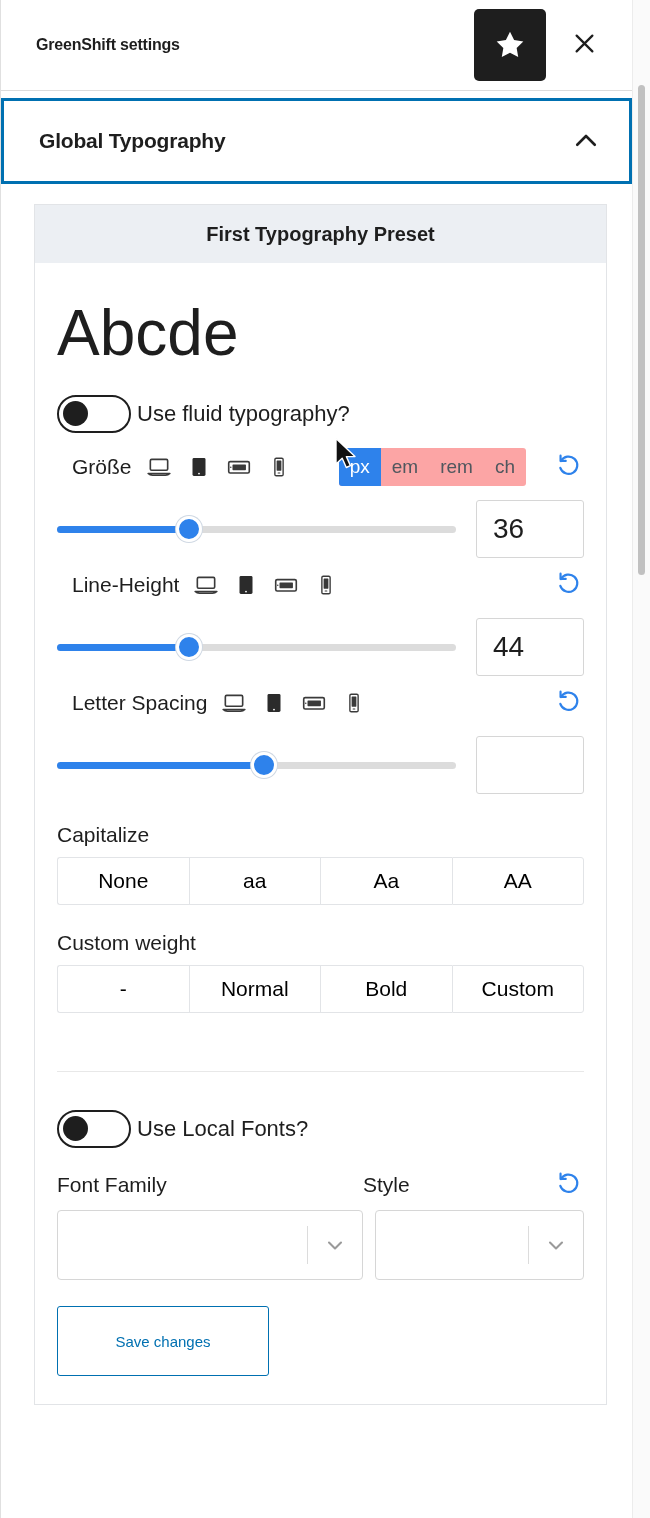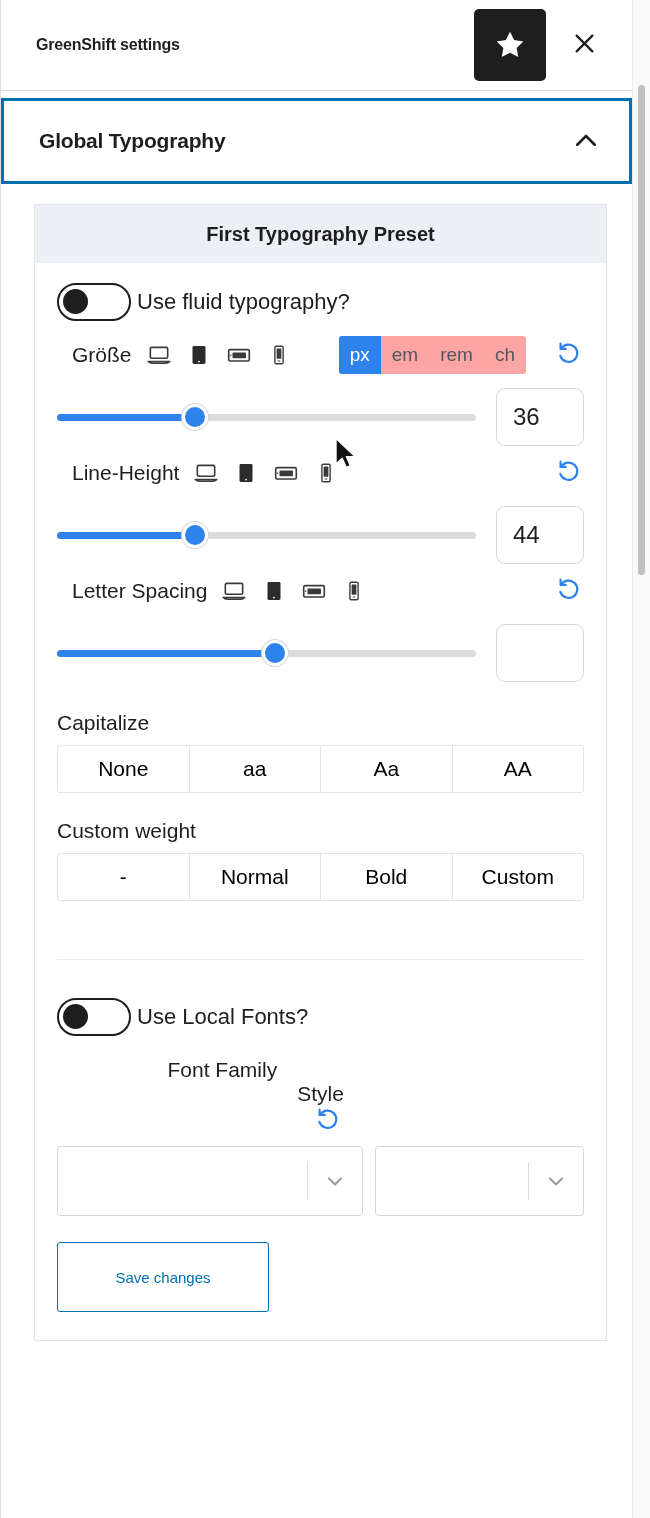--- a/index.html
+++ b/index.html
@@ -246,28 +246,28 @@
     position: absolute;
     width: 26px;
     height: 26px;
     border-radius: 50%;
     background: #2e82eb;
     border: 3px solid #ffffff;
     box-shadow: 0 0 0 1px #cfd8e3;
     transform: translateX(-50%);
   }
   .numbox {
-    width: 88px;
+    width: 108px;
     height: 58px;
     border: 1px solid #d6d6d6;
-    border-radius: 9px;
+    border-radius: 3px;
     display: flex;
     align-items: center;
     padding-left: 16px;
-    font-size: 24px;
+    font-size: 28px;
     color: #1e1e1e;
     background: #fff;
     cursor: text;
     flex: 0 0 auto;
   }
 
   
   .group-label {
     font-size: 21px;
     color: #1e1e1e;
@@ -300,21 +300,20 @@
     height: 1px;
     background: #e8e8e8;
     margin: 58px 0 38px 0;
   }
 
   
   .fonts-head {
     display: flex;
     align-items: center;
     margin-top: 22px;
-    flex-direction: column;
   }
   .fonts-head .lbl {
     font-size: 21px;
     color: #1e1e1e;
   }
   .lbl-family { width: 306px; }
   .lbl-style  { flex: 1; }
 
   .selects {
     display: flex;
@@ -434,20 +433,21 @@
         </svg>
       </span>
     </div>
 
     <div class="card">
 
       <div class="card-head">First Typography Preset</div>
 
       <div class="card-body">
 
+        <div class="preview">Abcde</div>
 
         <div class="toggle-row">
           <div class="toggle">
             <div class="knob"></div>
           </div>
           <div class="toggle-label">Use fluid typography?</div>
         </div>
 
         <div class="ctrl">
           <div class="ctrl-head">

